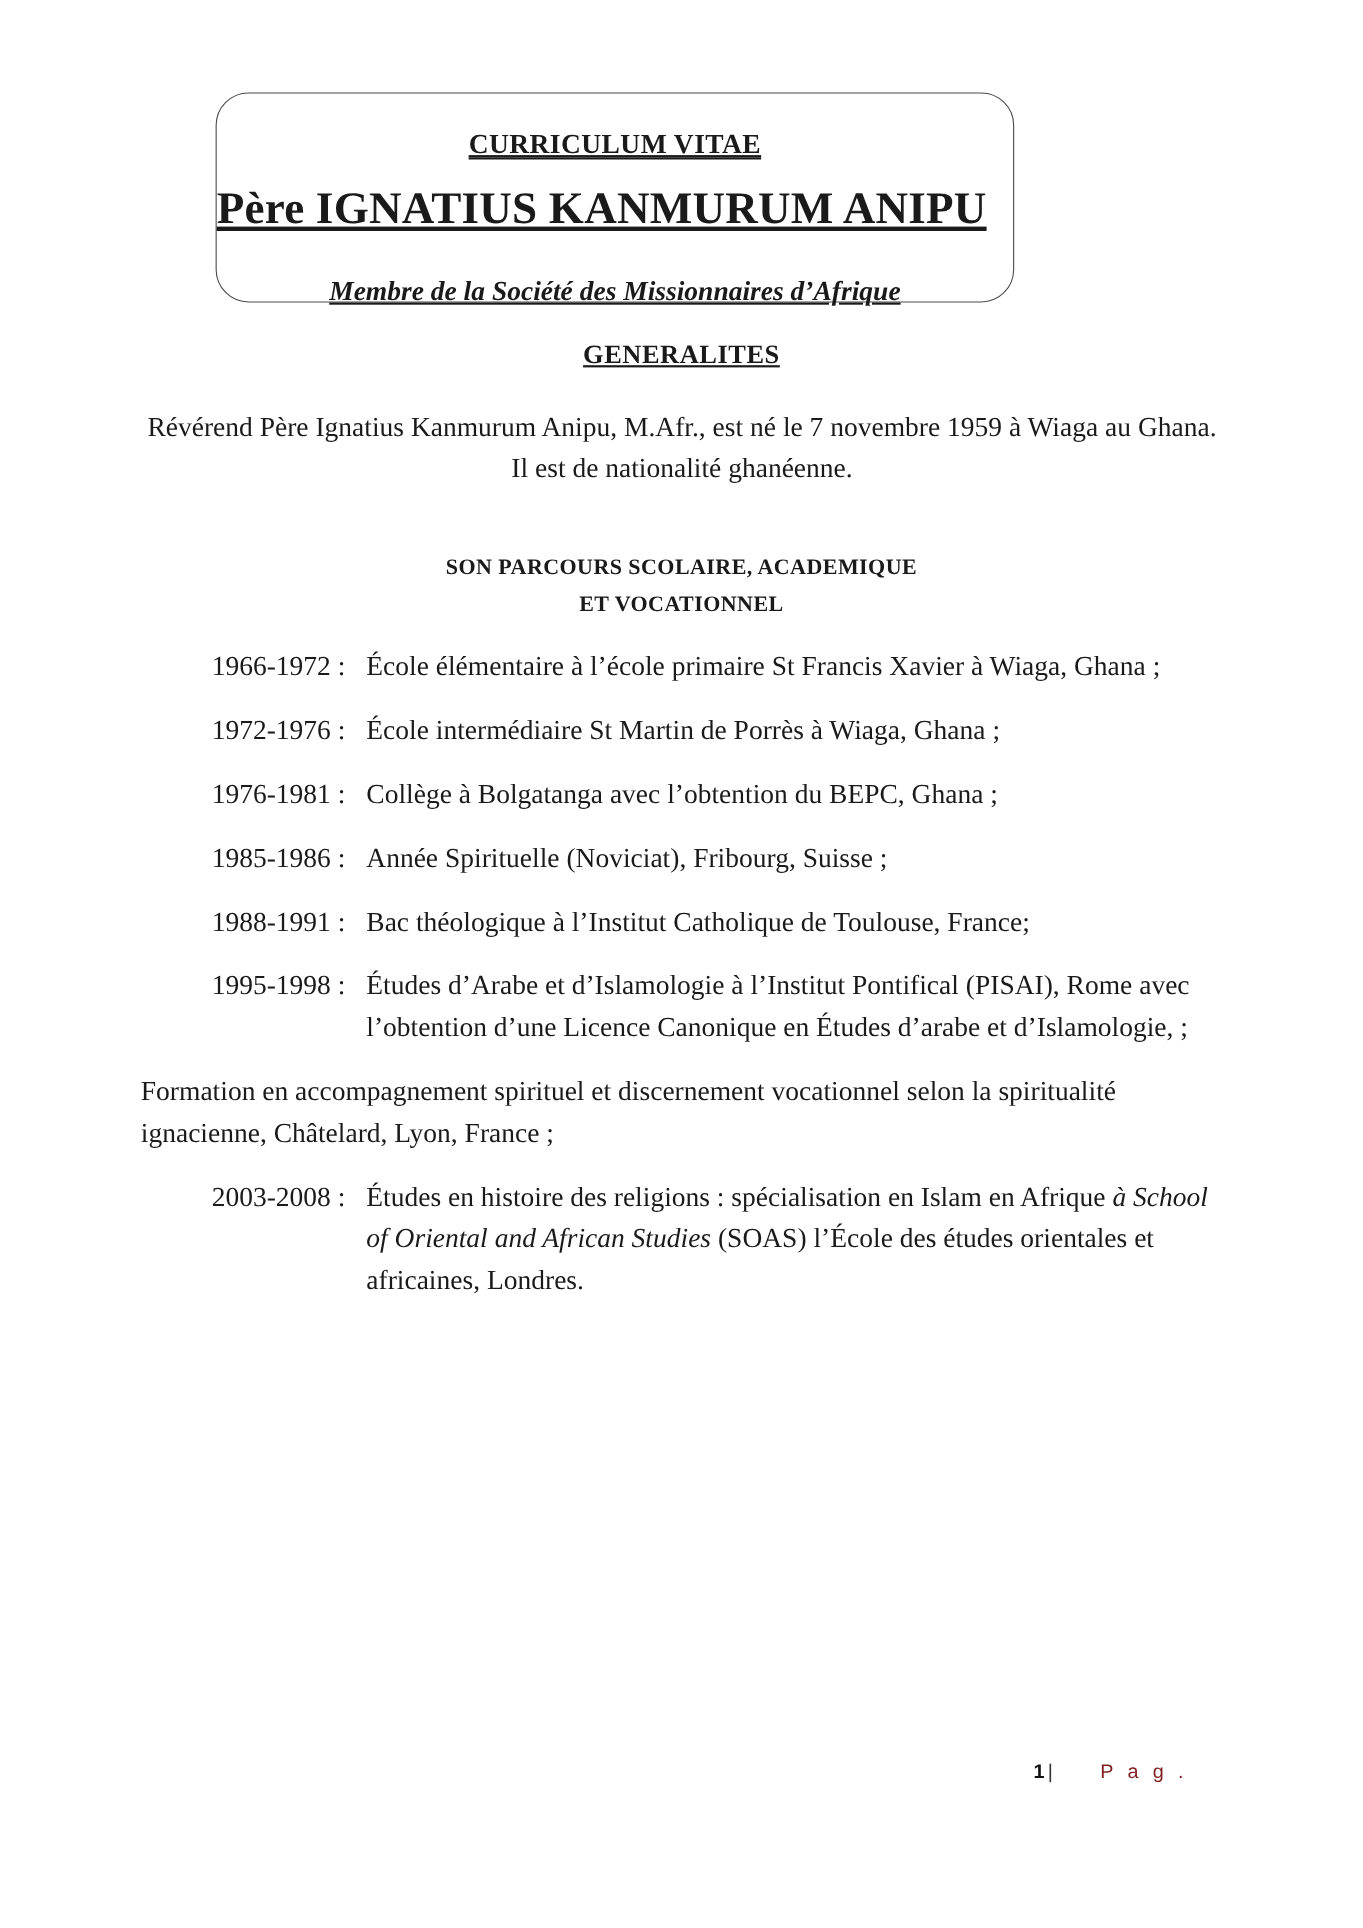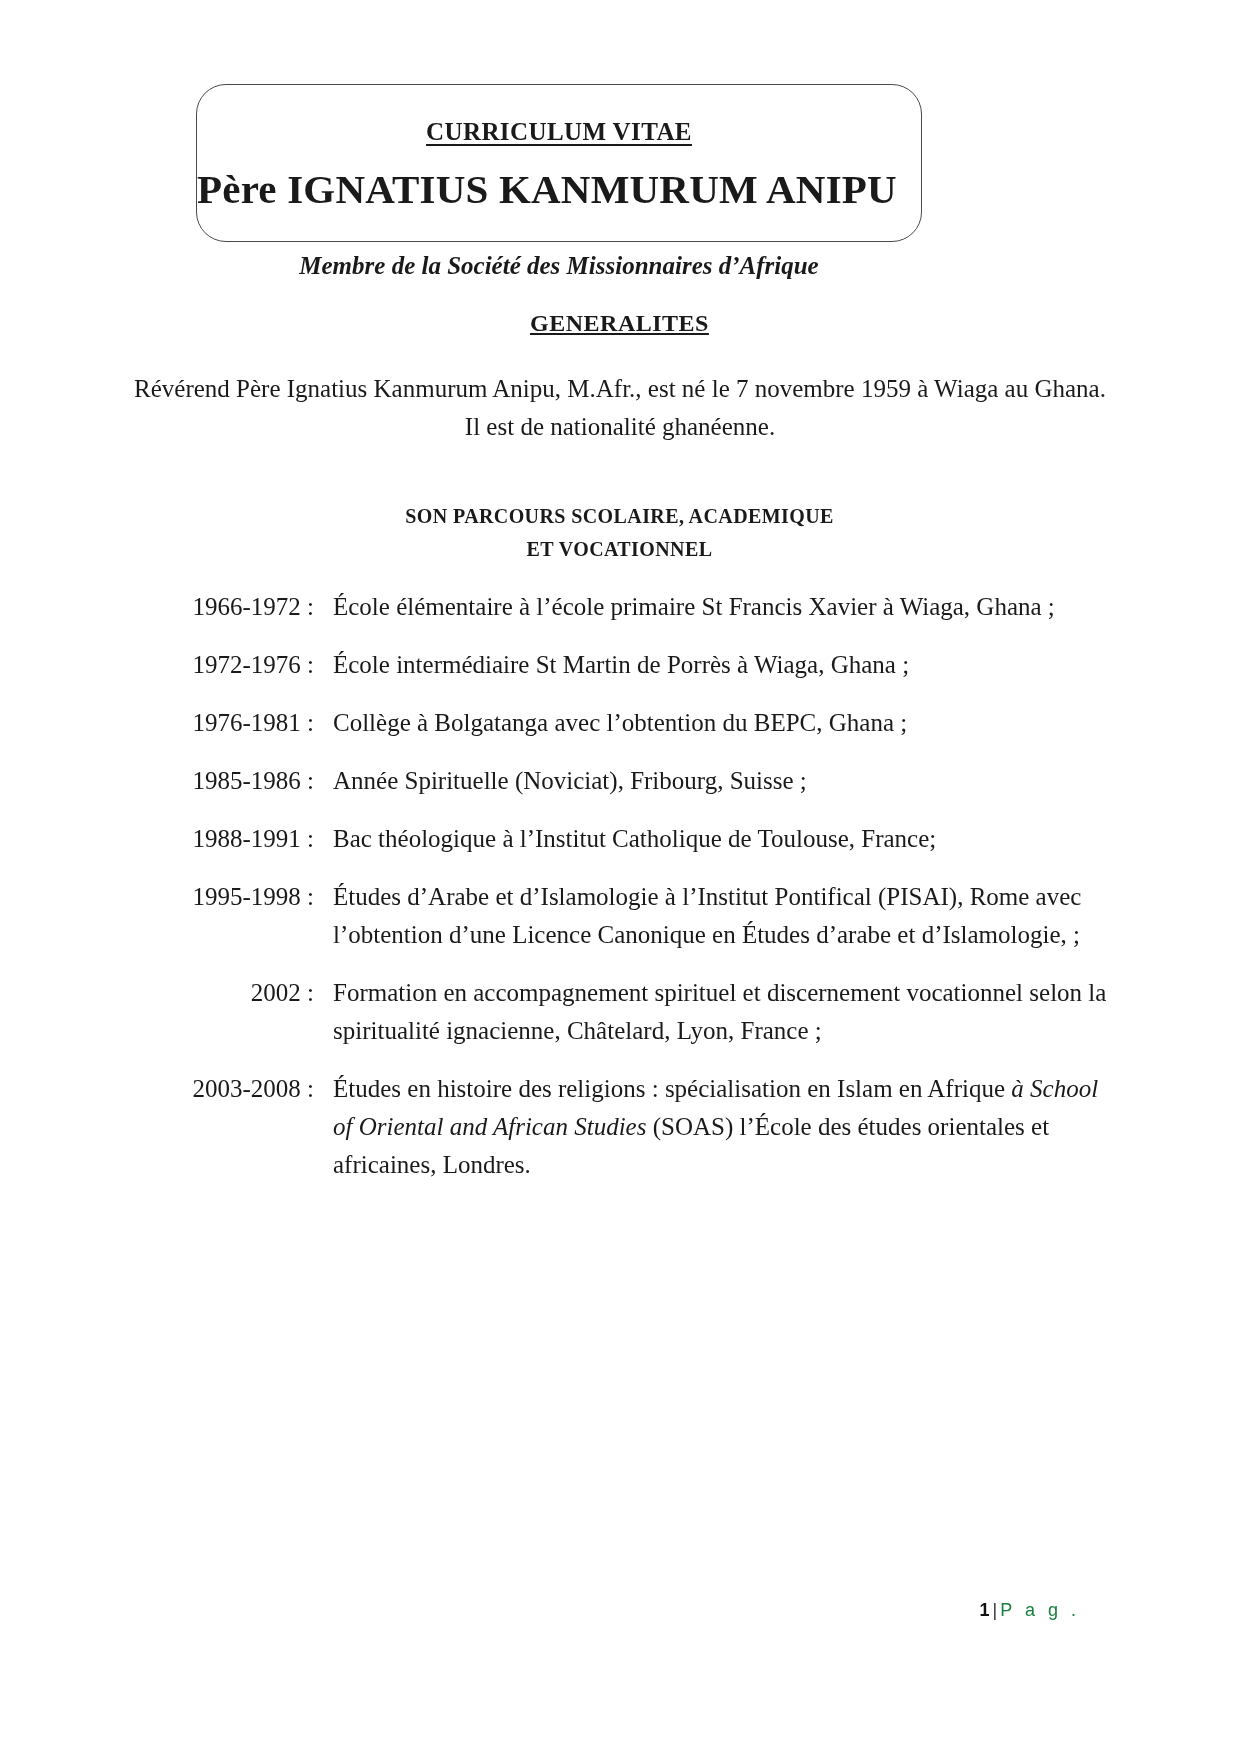--- a/index.html
+++ b/index.html
@@ -23,25 +23,26 @@
     height: 1753px;
     background: #ffffff;
   }
 
   
   .header-box {
     position: absolute;
     left: 196px;
     top: 84px;
     width: 726px;
-    height: 158px;
+    height: 191px;
     border: 1.6px solid #4a4a4a;
     border-radius: 30px;
     box-sizing: border-box;
     background: #ffffff;
+    text-decoration: underline;
   }
 
   .cv-title {
     text-align: center;
     font-weight: bold;
     font-size: 25px;
     letter-spacing: 0.4px;
     margin-top: 33px;
     text-decoration: underline;
     text-underline-offset: 4px;
@@ -144,21 +145,21 @@
     font-size: 18px;
     color: #555555;
     letter-spacing: 0px;
   }
   .footer .pg-num {
     color: #111111;
     font-weight: bold;
     letter-spacing: 0;
   }
   .footer .pg-sep { color: #333333; margin: 0 3px; }
-  .footer .pg-word { letter-spacing: 4px; color: #15803d; }
+  .footer .pg-word { letter-spacing: 4px; color: #7f1d1d; margin-left: 40px; }
 </style>
 </head>
 <body>
 
 <div class="page">
 
   <div class="header-box">
     <div class="cv-title">CURRICULUM VITAE</div>
     <div class="cv-name">Père IGNATIUS KANMURUM ANIPU</div>
     <div class="cv-sub">Membre de la Société des Missionnaires d’Afrique</div>
@@ -192,21 +193,20 @@
       </div>
       <div class="entry">
         <div class="entry-period">1988-1991 :</div>
         <div class="entry-desc">Bac théologique à l’Institut Catholique de Toulouse, France;</div>
       </div>
       <div class="entry">
         <div class="entry-period">1995-1998 :</div>
         <div class="entry-desc">Études d’Arabe et d’Islamologie à l’Institut Pontifical (PISAI), Rome avec l’obtention d’une Licence Canonique en Études d’arabe et d’Islamologie, ;</div>
       </div>
       <div class="entry">
-        <div class="entry-period">2002 :</div>
         <div class="entry-desc">Formation en accompagnement spirituel et discernement vocationnel selon la spiritualité ignacienne, Châtelard, Lyon, France ;</div>
       </div>
       <div class="entry">
         <div class="entry-period">2003-2008 :</div>
         <div class="entry-desc"><span>Études en histoire des religions :  spécialisation en Islam en Afrique </span><i>à School of Oriental and African Studies</i><span> (SOAS) l’École des études orientales et africaines, Londres.</span></div>
       </div>
     </div>
 
 
   <div class="footer">

